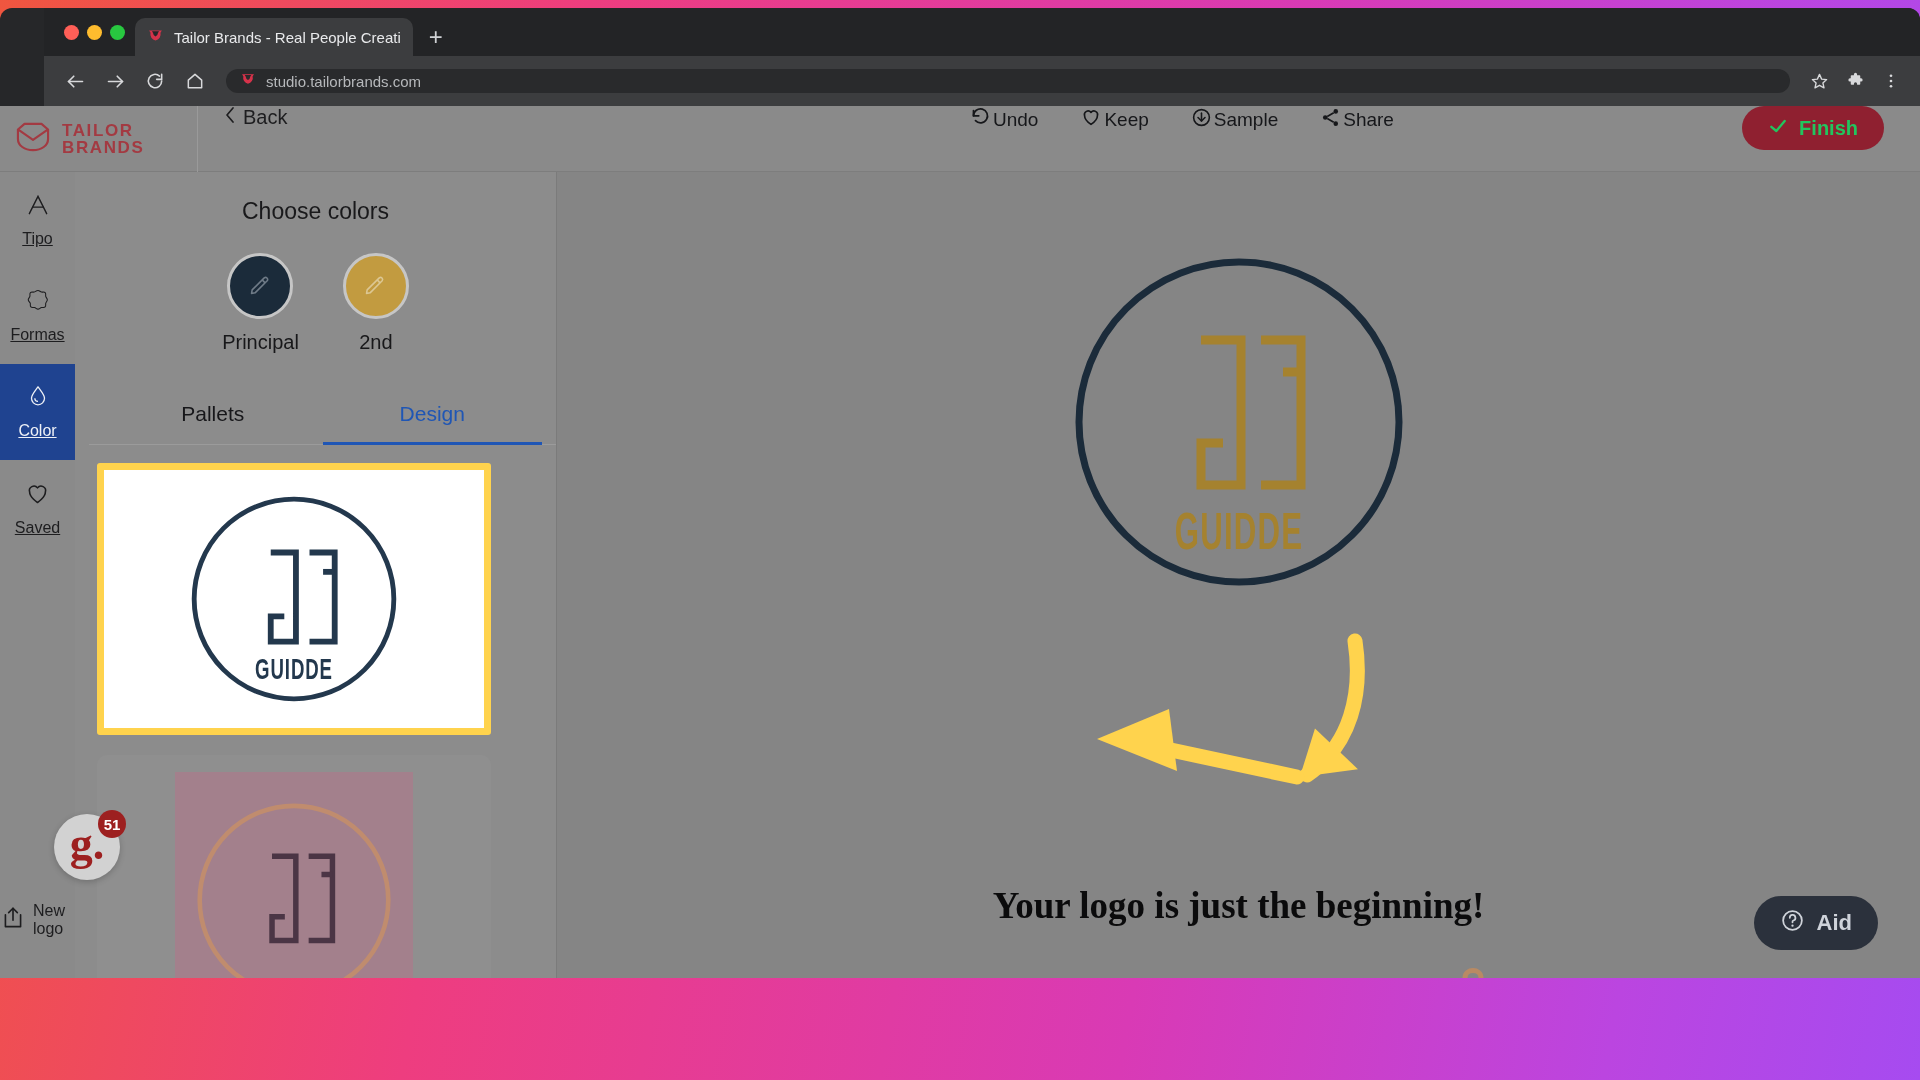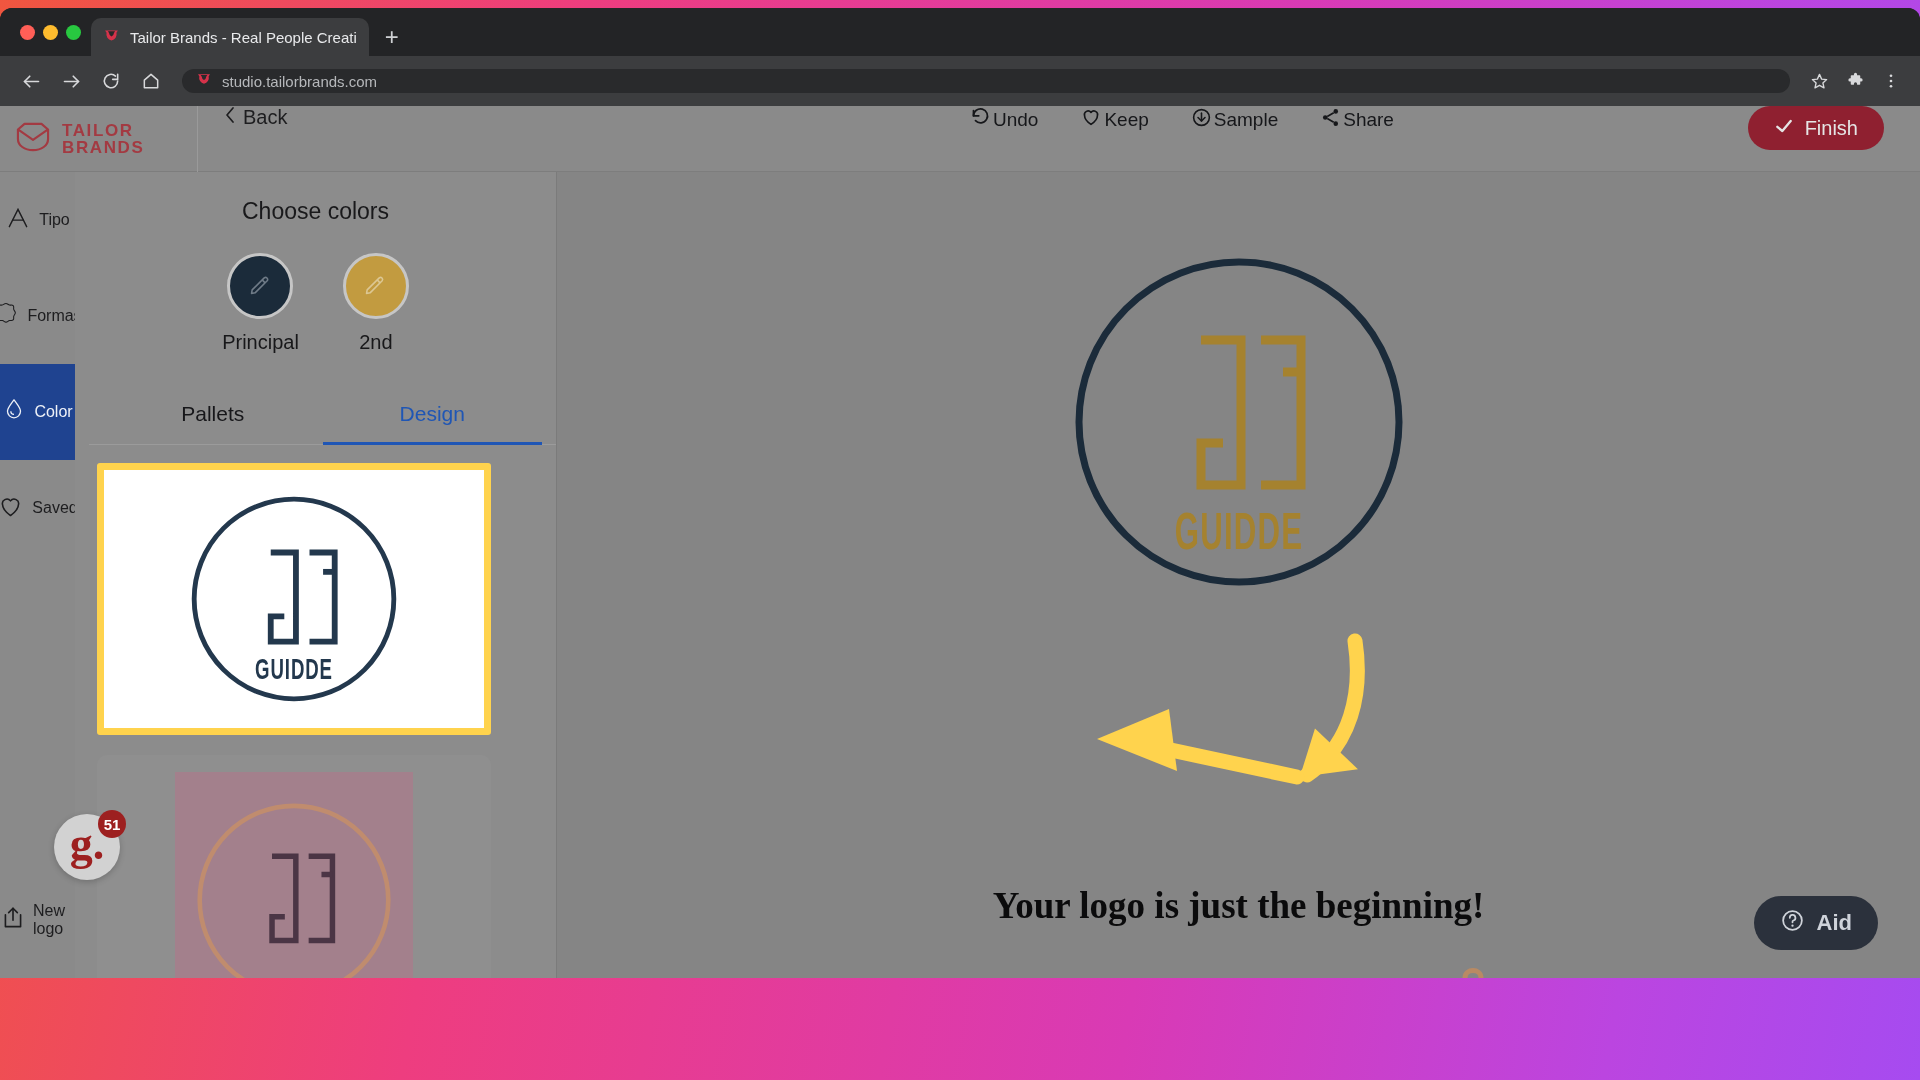--- a/index.html
+++ b/index.html
@@ -14,20 +14,21 @@
   }
 
   
   #browser-window {
     position: absolute;
     left: 0; top: 8px;
     width: 1920px; height: 970px;
     background: #262729;
     border-radius: 12px 12px 0 0;
     overflow: hidden;
+    padding-left: 44px;
   }
 
   
   #tab-strip {
     height: 48px;
     background: #232426;
     display: flex;
     align-items: flex-end;
     padding-left: 14px;
     position: relative;
@@ -150,46 +151,48 @@
     color: #16171a;
     font-size: 19px;
   }
   #finish-button {
     position: absolute;
     right: 36px;
     height: 44px;
     padding: 0 26px;
     border-radius: 22px;
     background: #8f2030;
-    color: #e5e5e5;
+    color: #22c55e;
     display: flex; align-items: center;
     gap: 11px;
     font-size: 20px;
+    font-weight: bold;
   }
 
   
   #app-body {
     display: flex;
     height: 806px;
   }
 
   
   #icon-rail {
     width: 75px;
     background: #8a8a8a;
     position: relative;
     flex: 0 0 75px;
   }
   .rail-item {
     height: 96px;
-    display: flex; flex-direction: row;
+    display: flex; flex-direction: column;
     align-items: center; justify-content: center;
     gap: 8px;
     color: #1d1d1f;
     font-size: 16px;
+    text-decoration: underline;
   }
   .rail-item.active {
     background: #1f4390;
     color: #eef1f7;
   }
   .rail-item.active svg { stroke: #eef1f7; }
   #new-logo-item {
     position: absolute;
     bottom: 16px; left: 0; right: 0;
     height: 84px;

